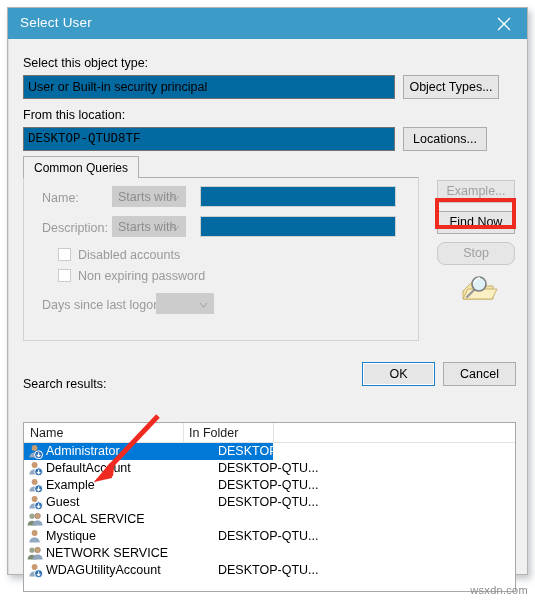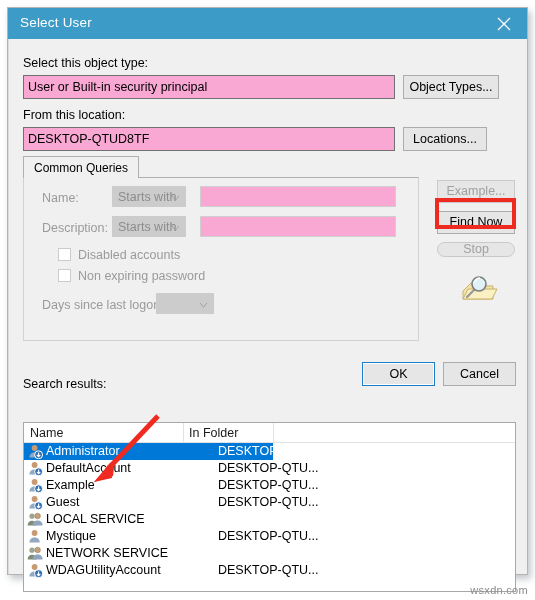--- a/index.html
+++ b/index.html
@@ -59,21 +59,21 @@
     position: absolute;
     font-size: 12.5px;
     color: #000000;
     white-space: nowrap;
   }
   .lbl.dim { color: #9a9a9a; }
 
   
   .tbox {
     position: absolute;
-    background: #f9a8d4;
+    background: #0369a1;
     border: 1px solid #717171;
     font-size: 12.5px;
     color: #000;
     padding: 8px 4px;
     font-family: "Liberation Sans", sans-serif;
     outline: none;
   }
   .tbox.empty { border: 1px solid #cfcfcf; }
 
   
@@ -259,21 +259,21 @@
       </div>
     </div>
 
     <div class="body">
 
       <div class="lbl" style="left:14px; top:17px;">Select this object type:</div>
       <input class="tbox" style="left: 14px; top: 36px; width: 372px; height: 24px;" readonly="" value="User or Built-in security principal">
       <div class="btn" style="left:394px; top:36px; width:96px; height:24px;">Object Types...</div>
 
       <div class="lbl" style="left:14px; top:69px;">From this location:</div>
-      <input class="tbox" style="left: 14px; top: 88px; width: 372px; height: 24px;" readonly="" value="DESKTOP-QTUD8TF">
+      <input class="tbox" style="left: 14px; top: 88px; width: 372px; height: 24px; font-family: Liberation Mono, monospace;" readonly="" value="DESKTOP-QTUD8TF">
       <div class="btn" style="left:394px; top:88px; width:84px; height:24px;">Locations...</div>
 
       <div class="tabpanel"></div>
       <div class="tabstrip">
         <div class="tab">Common Queries</div>
       </div>
       <div class="tabpanel-mask"></div>
 
       <div class="lbl dim" style="left:33px; top:152px;">Name:</div>
       <div class="combo" style="left:103px; top:147px; width:74px; height:21px;">
@@ -305,21 +305,21 @@
       <div class="lbl dim" style="left:33px; top:259px;">Days since last logon:</div>
       <div class="combo" style="left:147px; top:254px; width:58px; height:21px;">
         <span></span>
         <svg class="chev" viewBox="0 0 8 6">
           <path d="M0 0 L4 5 L8 0" stroke="#9a9a9a" stroke-width="1" fill="none"></path>
         </svg>
       </div>
 
       <div class="btn disabled" style="left:428px; top:141px; width:78px; height:23px;">Example...</div>
       <div class="btn" style="left:428px; top:172px; width:78px; height:23px;">Find Now</div>
-      <div class="btn disabled" style="left:428px; top:203px; width:78px; height:15px;border-radius:8px;">Stop</div>
+      <div class="btn disabled" style="left:428px; top:203px; width:78px; height:23px;border-radius:8px;">Stop</div>
 
       <div style="position:absolute; left:446px; top:232px; width:44px; height:36px;">
         <svg width="44" height="36" viewBox="0 0 44 36">
           <path d="M8 20 L16 12 L26 12 L28 15 L38 15 L38 28 L8 28 Z" fill="#f2e3a8" stroke="#c9b26a" stroke-width="1"></path>
           <path d="M8 28 L13 18 L42 18 L37 28 Z" fill="#faf0c4" stroke="#c9b26a" stroke-width="1"></path>
           <line x1="12" y1="26" x2="22" y2="16" stroke="#9a9a9a" stroke-width="2.4" stroke-linecap="round"></line>
           <circle cx="24" cy="13" r="7" fill="#dff0f7" stroke="#7d7d7d" stroke-width="1.6"></circle>
           <path d="M20 11 a5 5 0 0 1 5 -4" stroke="#ffffff" stroke-width="1.4" fill="none"></path>
         </svg>
       </div>

